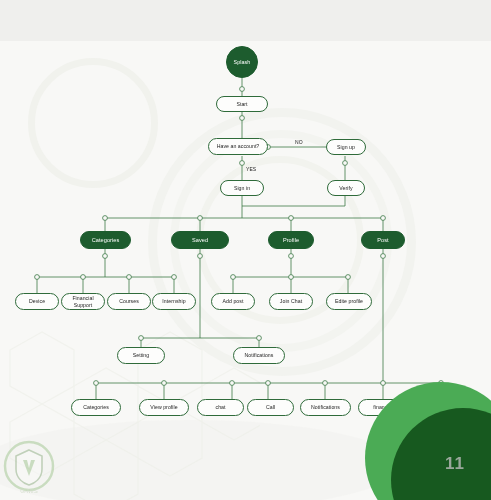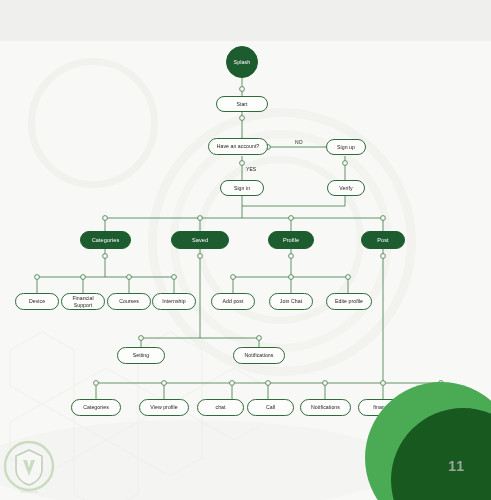--- a/index.html
+++ b/index.html
@@ -98,21 +98,21 @@
     right: -44px; bottom: -52px;
     width: 144px; height: 144px;
     border-radius: 50%;
     background: #17591f;
     z-index: 3;
   }
   #page-number {
     position: absolute;
     right: 26px; bottom: 26px;
     z-index: 4;
-    font-size: 14px;
+    font-size: 17px;
     font-weight: bold;
     color: #9aa89b;
     letter-spacing: 1px;
   }
 
   
   #watermark {
     position: absolute;
     left: 2px; bottom: 2px;
     width: 54px; height: 60px;

